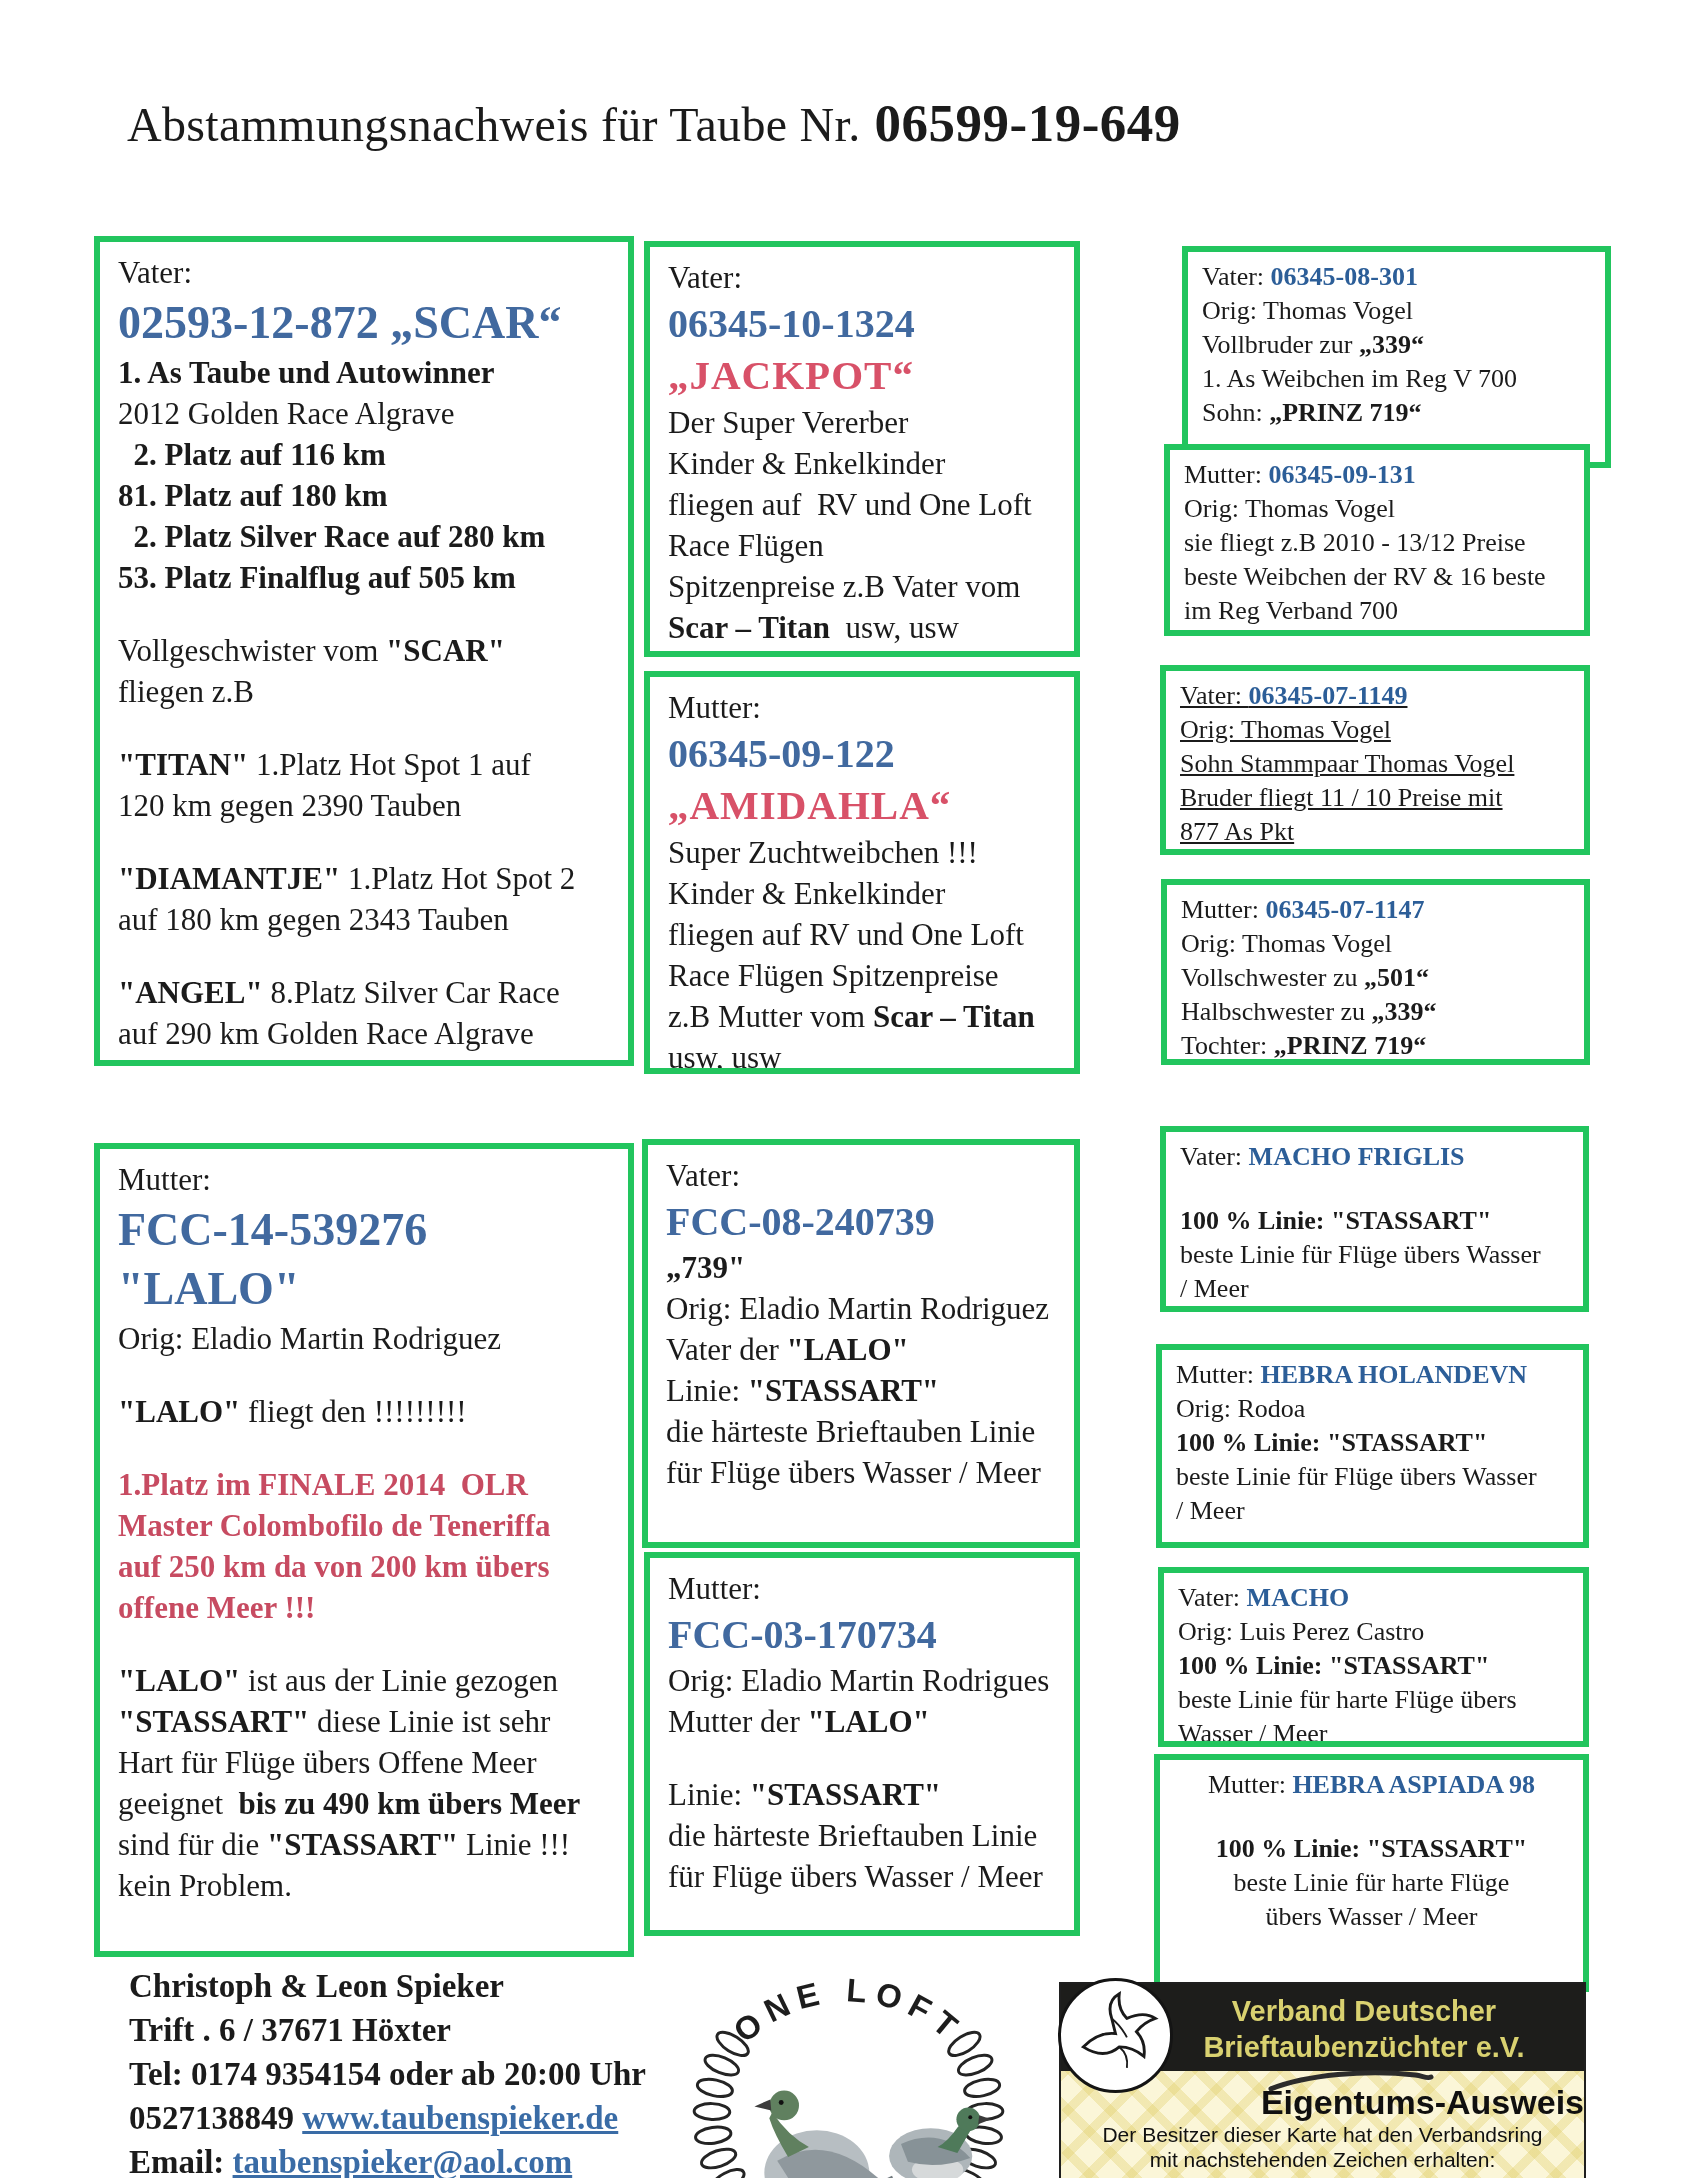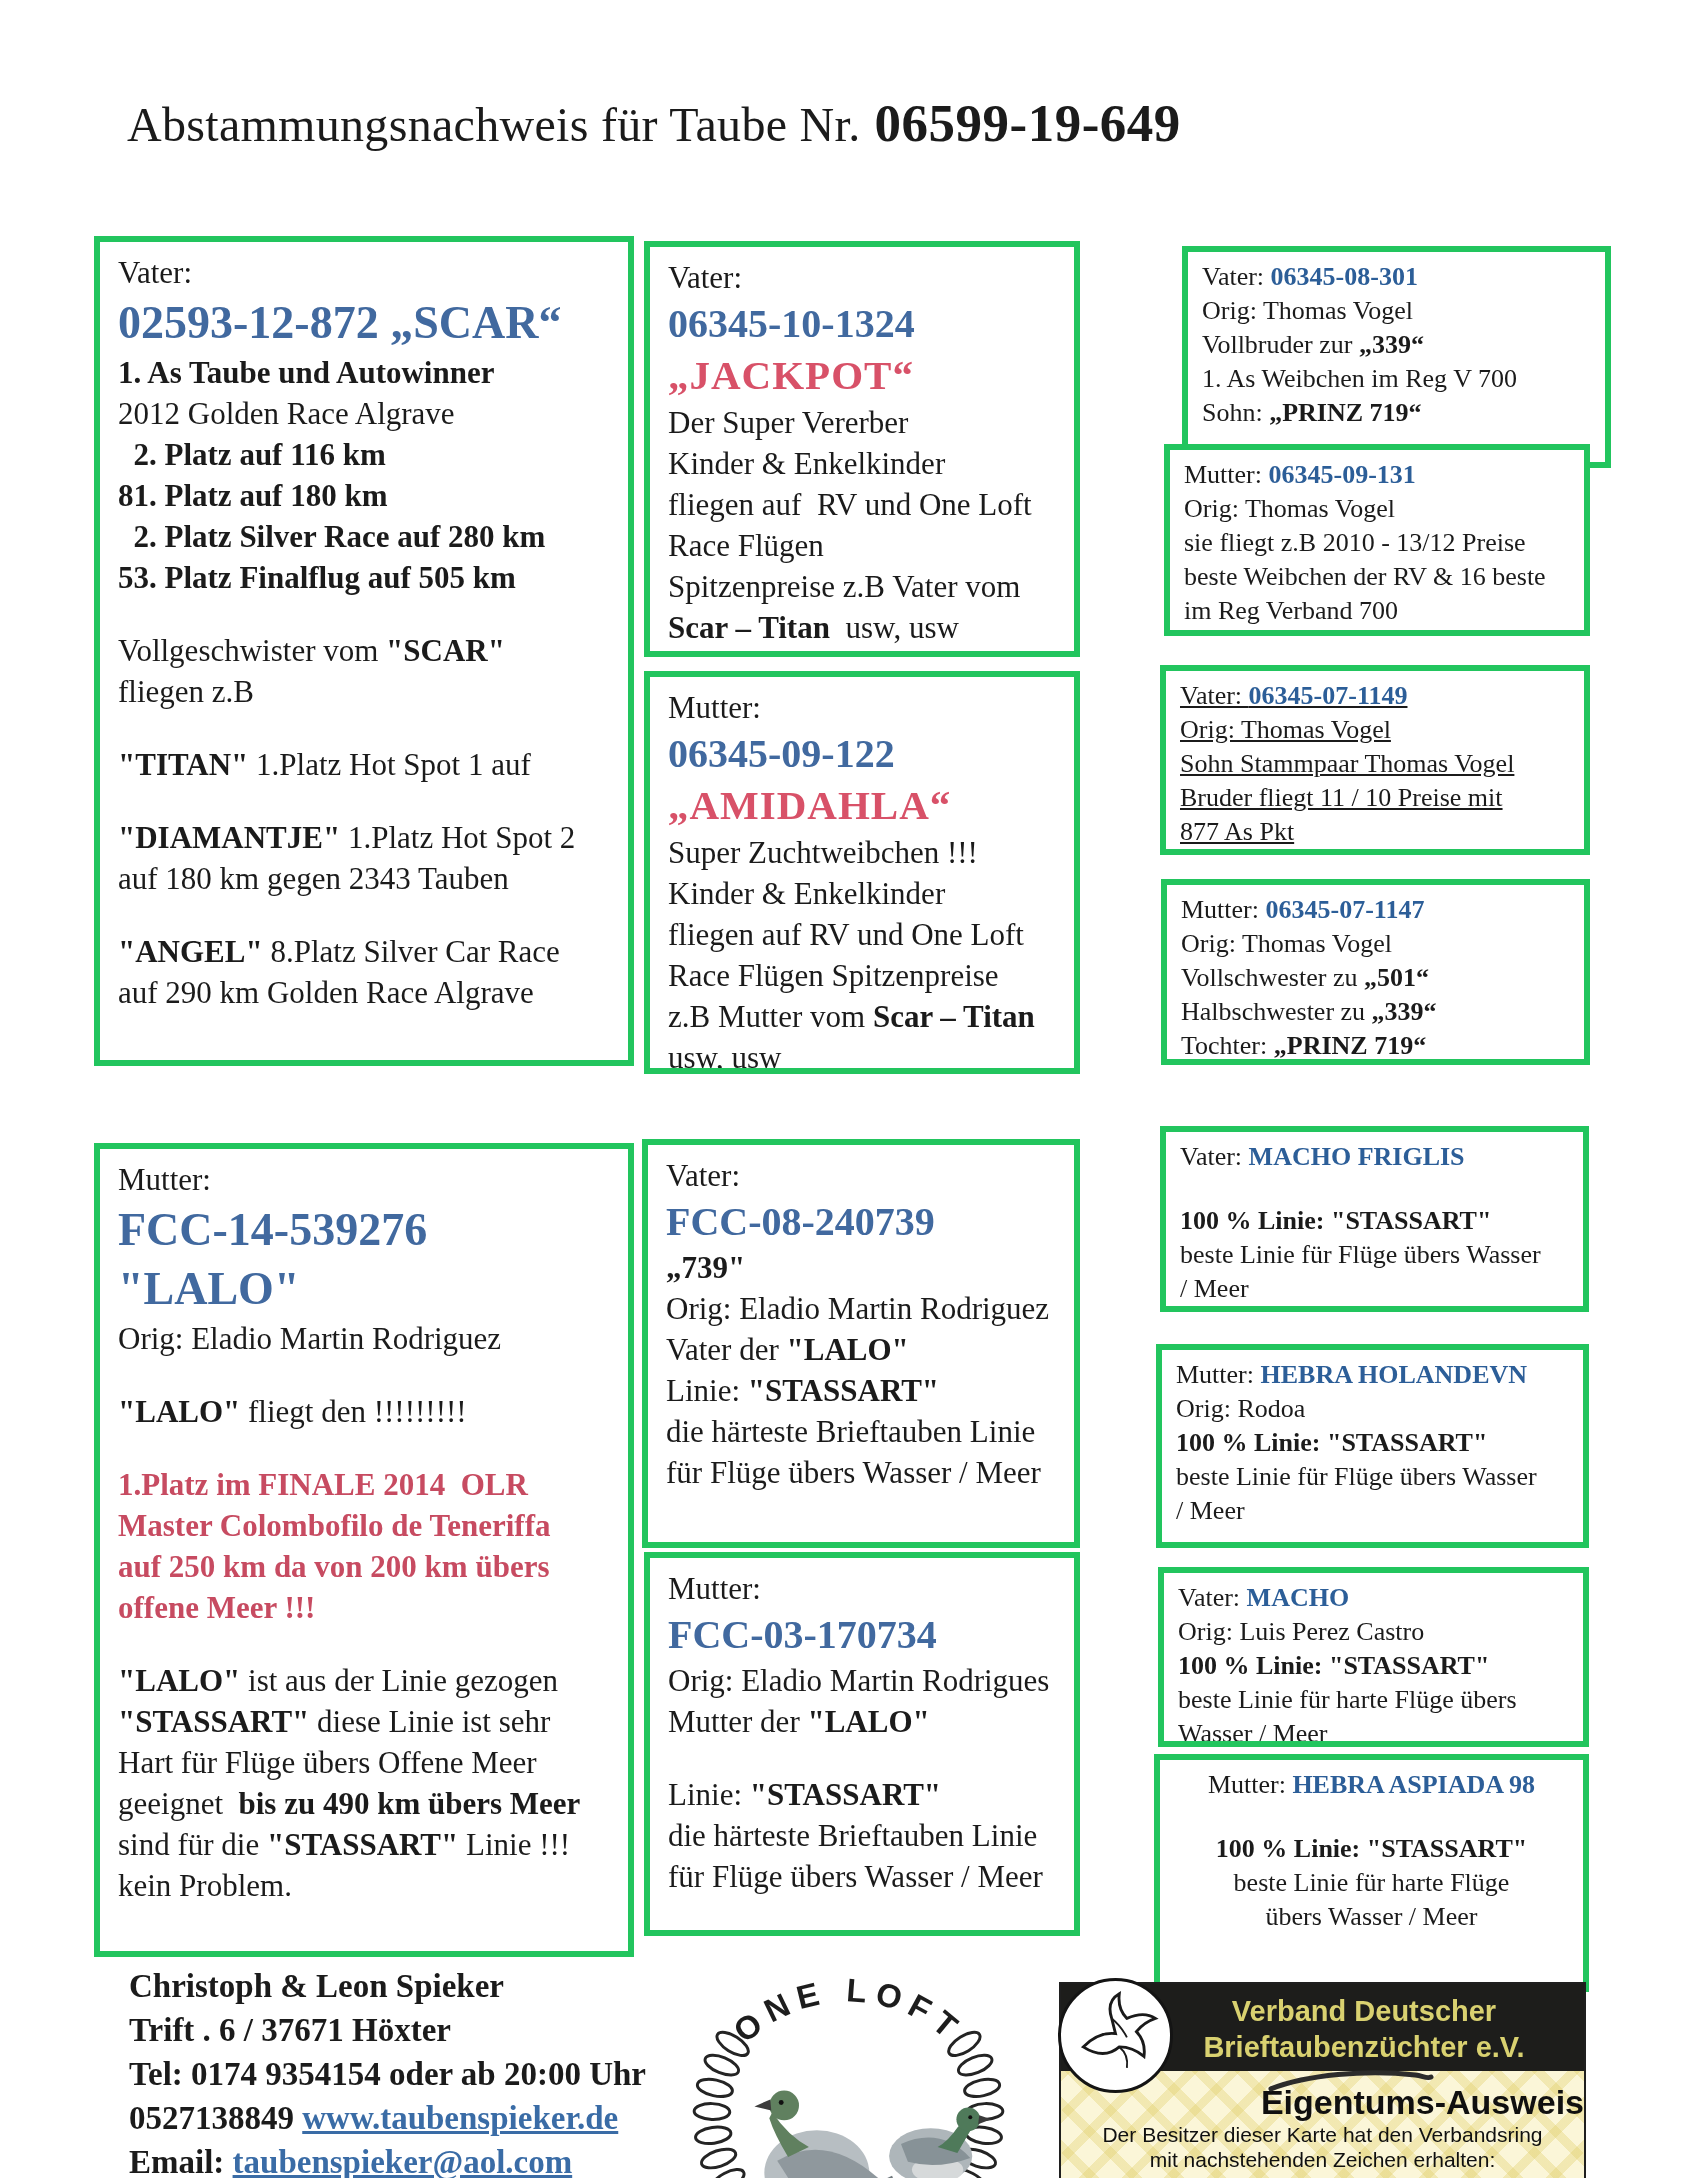--- a/index.html
+++ b/index.html
@@ -62,20 +62,21 @@
       <div class="line"><span>2012 Golden Race Algrave</span></div>
       <div class="line"><span class="b">  2. Platz auf 116 km</span></div>
       <div class="line"><span class="b">81. Platz auf 180 km</span></div>
       <div class="line"><span class="b">  2. Platz Silver Race auf 280 km</span></div>
       <div class="line"><span class="b">53. Platz Finalflug auf 505 km</span></div>
       <div class="line blank">&nbsp;</div>
       <div class="line"><span>Vollgeschwister vom </span><span class="b">"SCAR"</span></div>
       <div class="line"><span>fliegen z.B</span></div>
       <div class="line blank">&nbsp;</div>
       <div class="line"><span class="b">"TITAN"</span><span> 1.Platz Hot Spot 1 auf</span></div>
+      <div class="line"><span>120 km gegen 2390 Tauben</span></div>
       <div class="line blank">&nbsp;</div>
       <div class="line"><span class="b">"DIAMANTJE"</span><span> 1.Platz Hot Spot 2</span></div>
       <div class="line"><span>auf 180 km gegen 2343 Tauben</span></div>
       <div class="line blank">&nbsp;</div>
       <div class="line"><span class="b">"ANGEL"</span><span> 8.Platz Silver Car Race</span></div>
       <div class="line"><span>auf 290 km Golden Race Algrave</span></div>
     </div>
   <div class="box lg" style="left:94px;top:1143px;width:540px;height:814px;">
       <div class="line"><span>Mutter:</span></div>
       <div class="line"><span class="numxl">FCC-14-539276</span></div>

